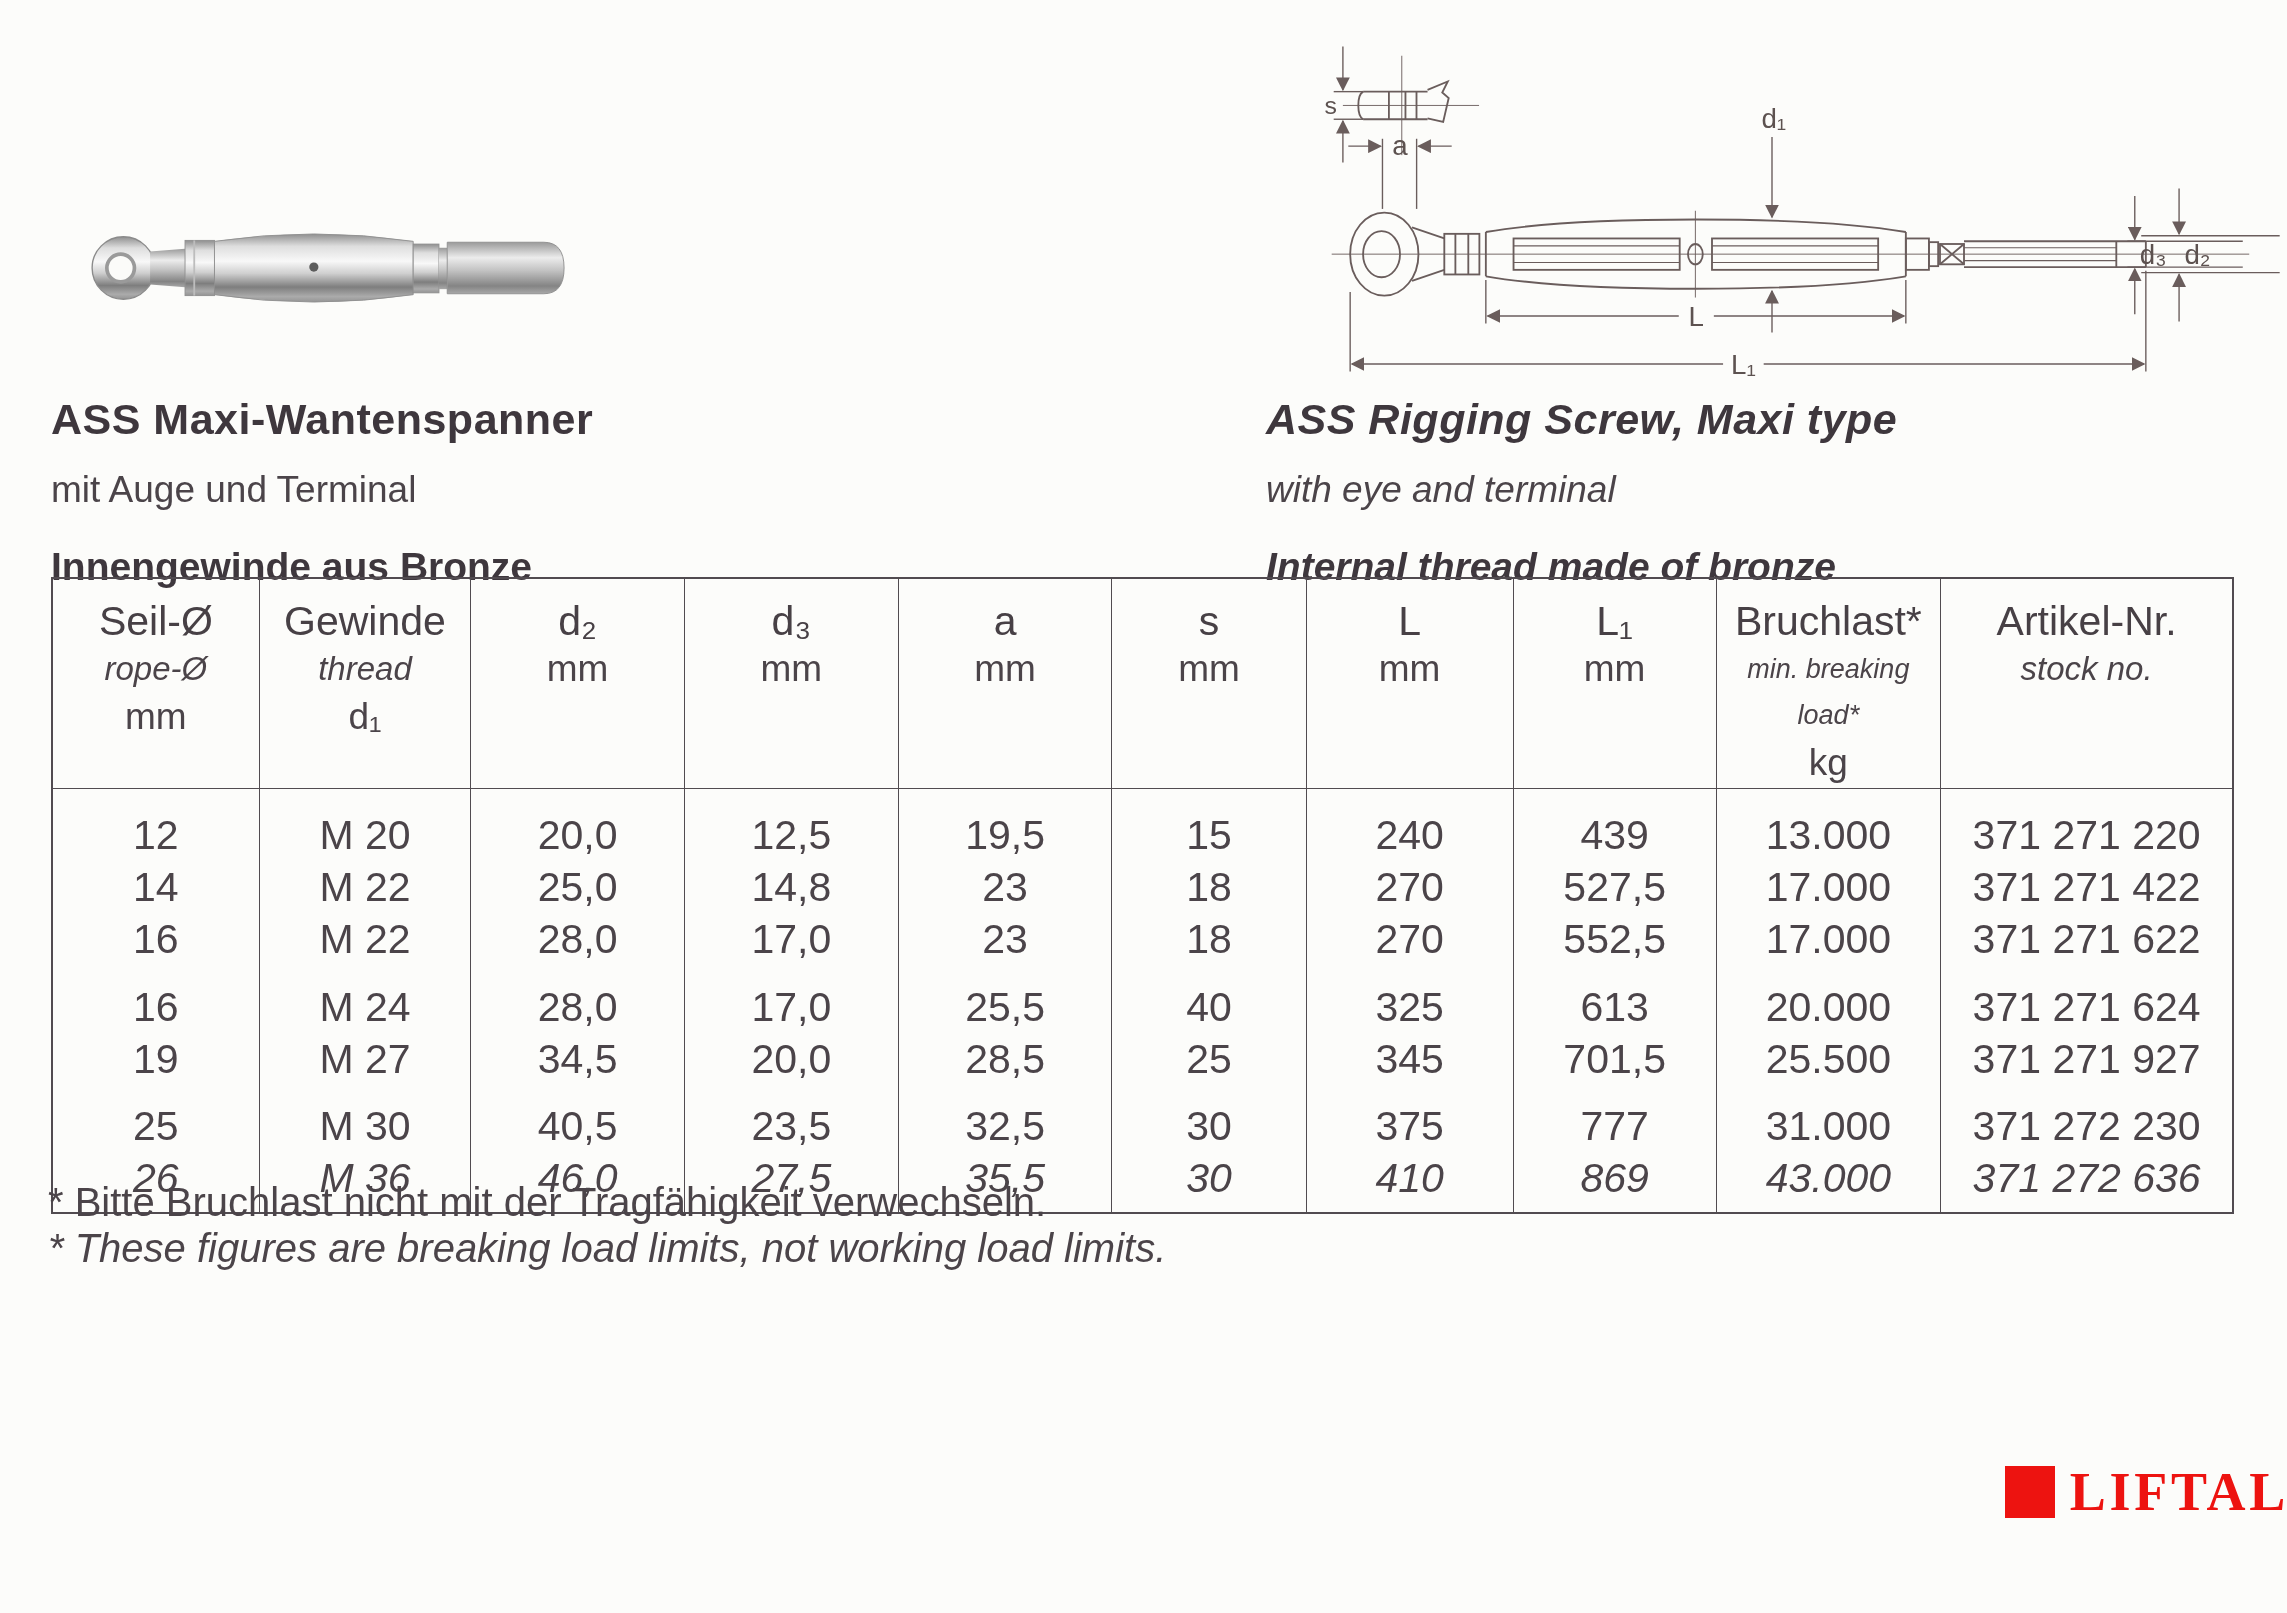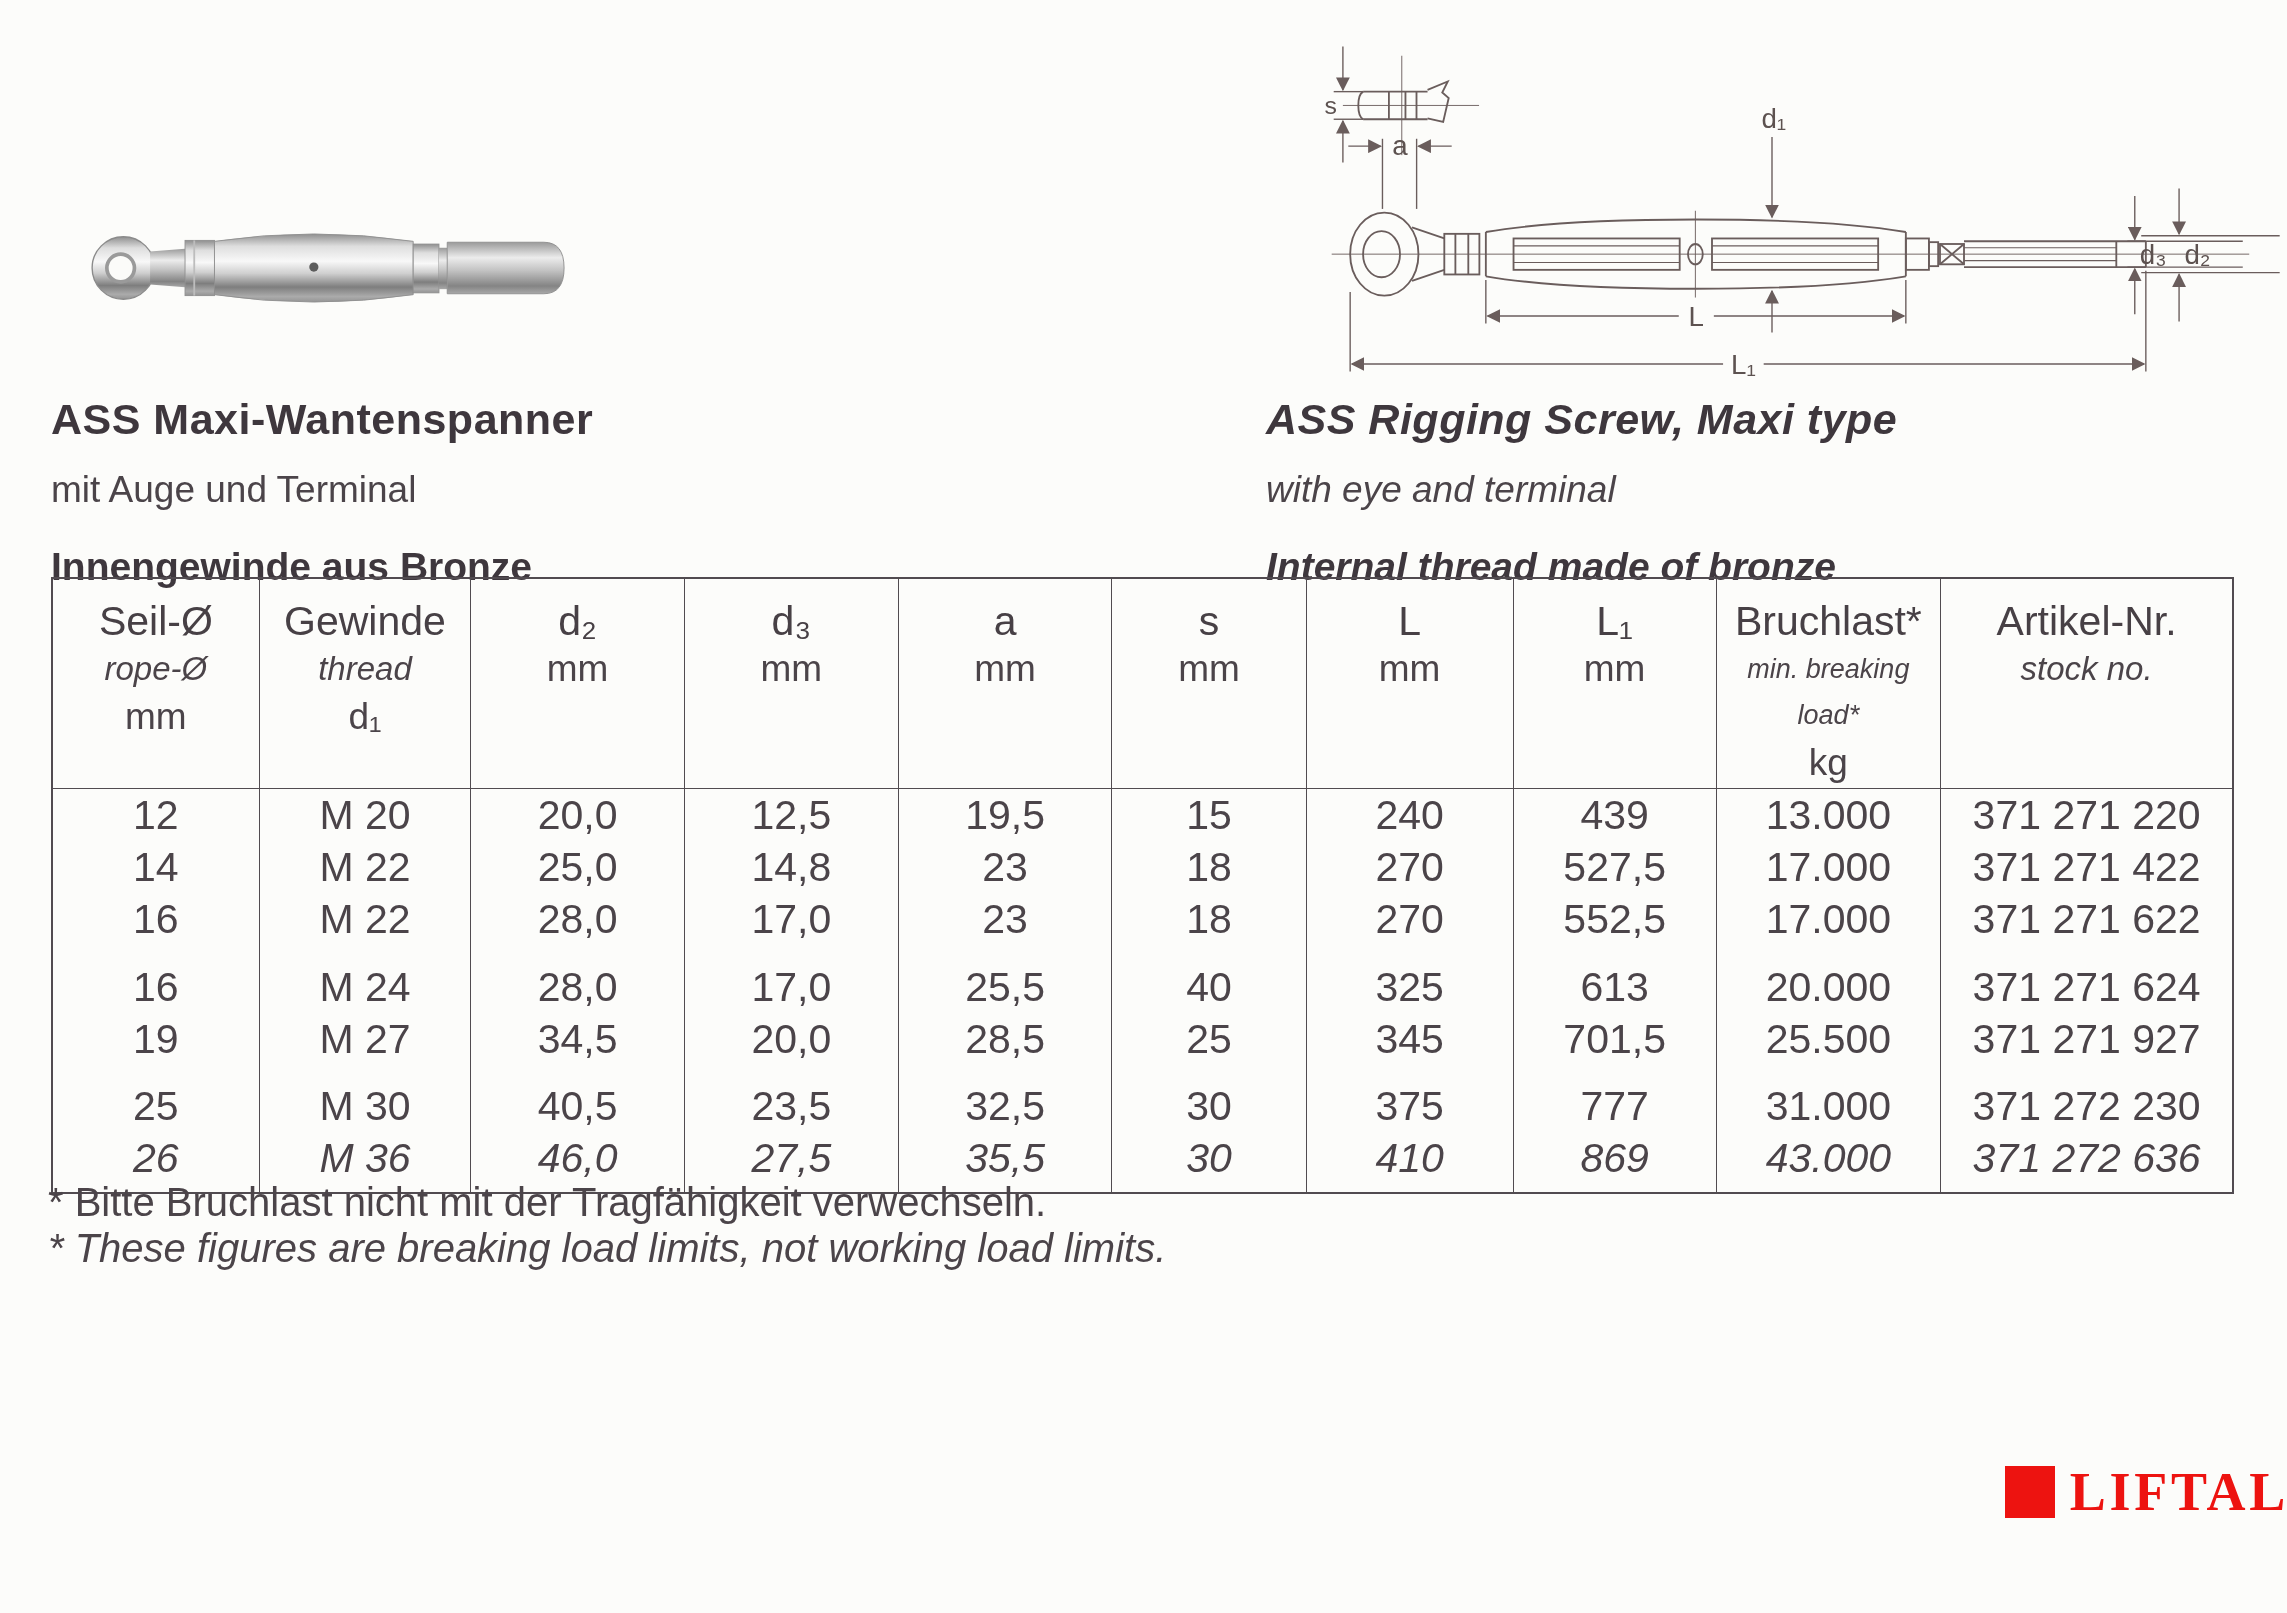--- a/index.html
+++ b/index.html
@@ -36,21 +36,21 @@
   }
   table.spec th:first-child,table.spec td:first-child{border-left:none;}
   table.spec thead tr{border-bottom:1.8px solid #514b50;}
   table.spec thead th{padding-top:17px;height:151px;}
   .h1{font-size:41px;line-height:50px;color:#474045;}
   .h2{font-size:37px;line-height:46px;}
   .h2.it{font-style:italic;font-size:33px;}
   .h3{font-size:37px;line-height:50px;}
   table.spec thead th:nth-child(9) .h2{font-size:27px;}
   table.spec tbody td{height:52px;line-height:52px;}
-  table.spec tbody tr.first-row td{}
+  table.spec tbody tr.first-row td{padding-top:20px;}
   table.spec tbody tr.group-start td{padding-top:15.7px;}
   table.spec tbody tr.last-row td{padding-bottom:7.4px;font-style:italic;}
   
   .footnote{position:absolute;left:48px;font-size:40px;color:#4b4449;}
   .fn-de{top:1180px;}
   .fn-en{top:1226px;font-style:italic;}
   
   .logo{position:absolute;left:1977px;top:1461px;display:flex;align-items:center;padding-left:28px;}
   .logo-square{width:50px;height:52px;}
   .logo-text{

